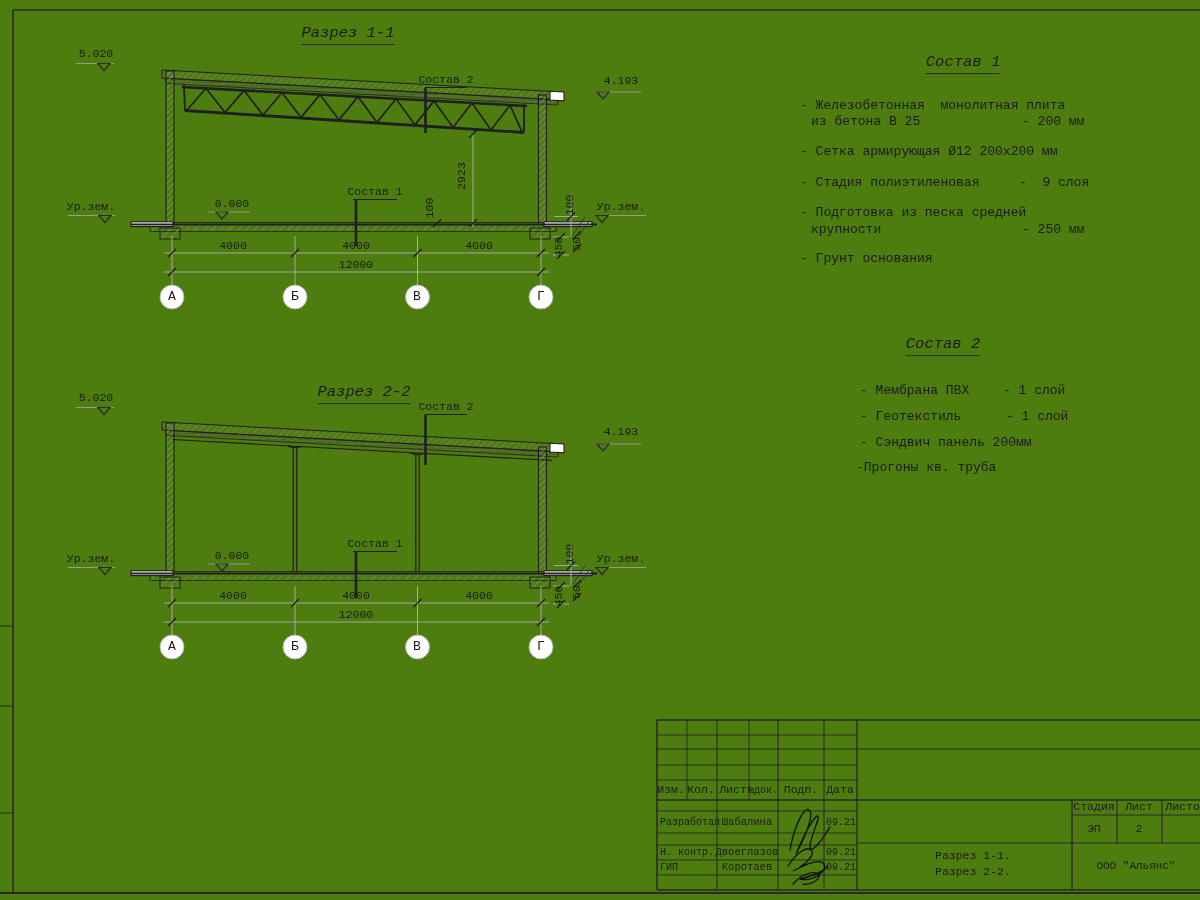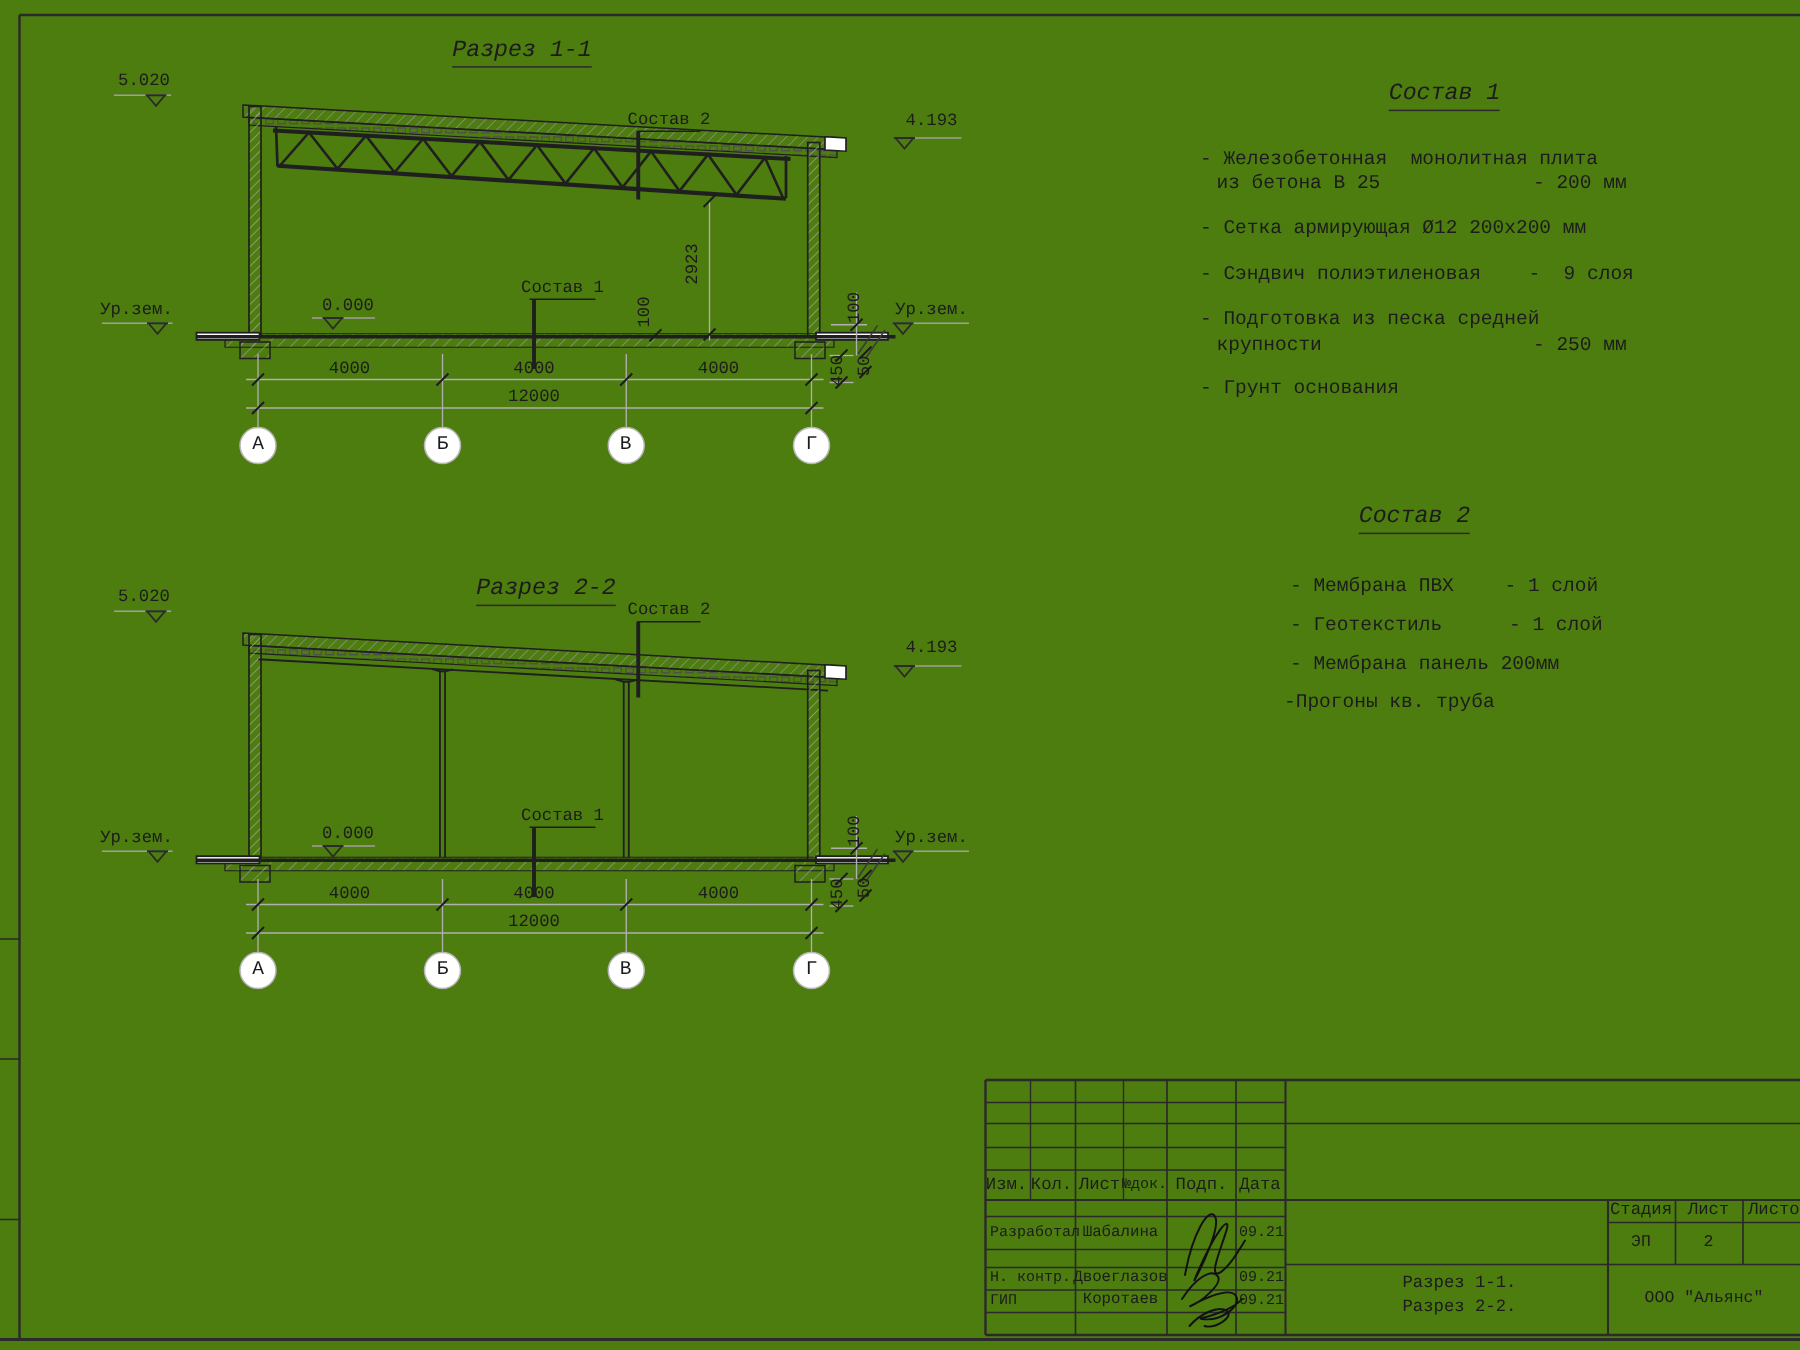--- a/index.html
+++ b/index.html
@@ -291,33 +291,33 @@
 <div class="t c ax" style="left:172px;top:647px">А</div>
 <div class="t c ax" style="left:295px;top:647px">Б</div>
 <div class="t c ax" style="left:417px;top:647px">В</div>
 <div class="t c ax" style="left:541px;top:647px">Г</div>
 
 <div class="t c it ttl u" style="left:963px;top:64px">Состав 1</div>
 <div class="t spec" style="left:800px;top:99px">- Железобетонная  монолитная плита</div>
 <div class="t spec" style="left:811px;top:115px">из бетона В 25</div>
 <div class="t spec" style="left:1022px;top:115px">- 200 мм</div>
 <div class="t spec" style="left:800px;top:145px">- Сетка армирующая Ø12 200x200 мм</div>
-<div class="t spec" style="left:800px;top:176px">- Сэндвич полиэтиленовая</div>
+<div class="t spec" style="left:800px;top:176px">- Стадия полиэтиленовая</div>
 <div class="t spec" style="left:1019px;top:176px">-  9 слоя</div>
 <div class="t spec" style="left:800px;top:206px">- Подготовка из песка средней</div>
 <div class="t spec" style="left:811px;top:223px">крупности</div>
 <div class="t spec" style="left:1022px;top:223px">- 250 мм</div>
 <div class="t spec" style="left:800px;top:252px">- Грунт основания</div>
 
 <div class="t c it ttl u" style="left:943px;top:346px">Состав 2</div>
 <div class="t spec" style="left:860px;top:384px">- Мембрана ПВХ</div>
 <div class="t spec" style="left:1003px;top:384px">- 1 слой</div>
 <div class="t spec" style="left:860px;top:410px">- Геотекстиль</div>
 <div class="t spec" style="left:1006px;top:410px">- 1 слой</div>
-<div class="t spec" style="left:860px;top:436px">- Мембрана панель 200мм</div>
+<div class="t spec" style="left:860px;top:436px">- Сэндвич панель 200мм</div>
 <div class="t spec" style="left:856px;top:461px">-Прогоны кв. труба</div>
 
 <div class="t c tbh" style="left:671px;top:790px">Изм.</div>
 <div class="t c tbh" style="left:701px;top:790px">Кол.</div>
 <div class="t c tbh" style="left:733px;top:790px">Лист</div>
 <div class="t c tbs" style="left:763px;top:791px">№док.</div>
 <div class="t c tbh" style="left:801px;top:790px">Подп.</div>
 <div class="t c tbh" style="left:840px;top:790px">Дата</div>
 
 <div class="t tb" style="left:660px;top:817px">Разработал</div>

